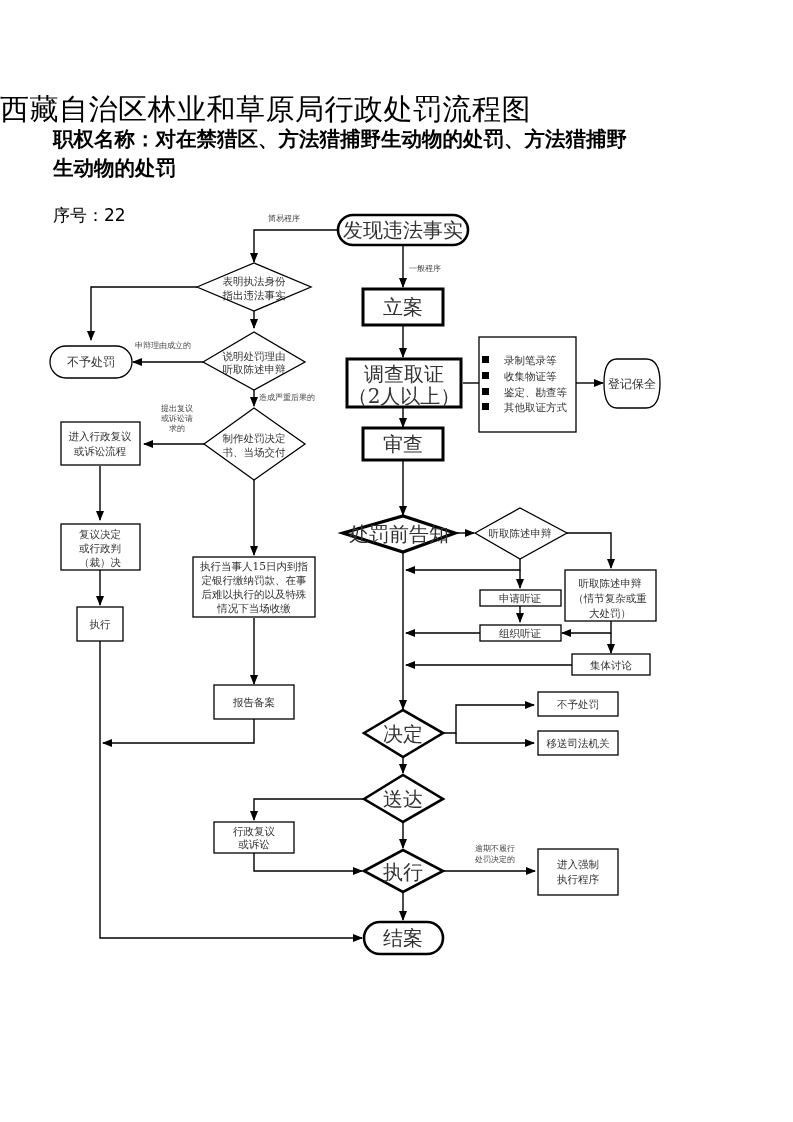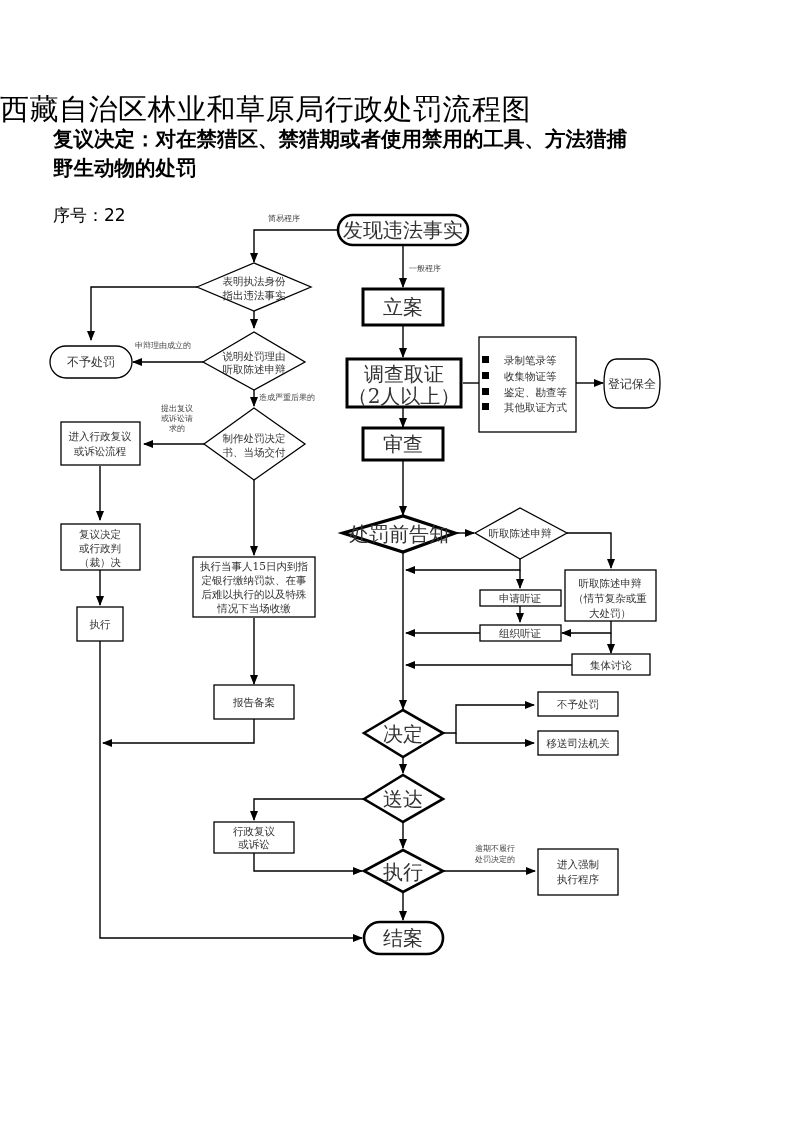--- a/index.html
+++ b/index.html
@@ -16,21 +16,21 @@
   svg text { font-family: "DejaVu Serif", "Liberation Serif", serif; fill: #333; }
   .lbl-big { font-size: 20px; }
   .lbl-mid { font-size: 12px; }
   .lbl-sm  { font-size: 10.5px; }
   .lbl-xs  { font-size: 8px; fill: #444; }
 </style>
 </head>
 <body>
 
 <div class="title">西藏自治区林业和草原局行政处罚流程图</div>
-<div class="subtitle">复议决定：对在禁猎区、禁猎期或者使用禁用的工具、方法猎捕野生动物的处罚</div>
+<div class="subtitle">职权名称：对在禁猎区、方法猎捕野生动物的处罚、方法猎捕野生动物的处罚</div>
 <div class="serial">序号：22</div>
 
 <svg id="flow" width="793" height="1122" viewBox="0 0 793 1122">
   <defs>
     <marker id="ah" markerWidth="10" markerHeight="8" refX="9" refY="4" orient="auto" markerUnits="userSpaceOnUse">
       <path d="M0,0 L10,4 L0,8 z" fill="#000"></path>
     </marker>
   </defs>
 
   <g stroke="#000" stroke-width="1.4" fill="none">

